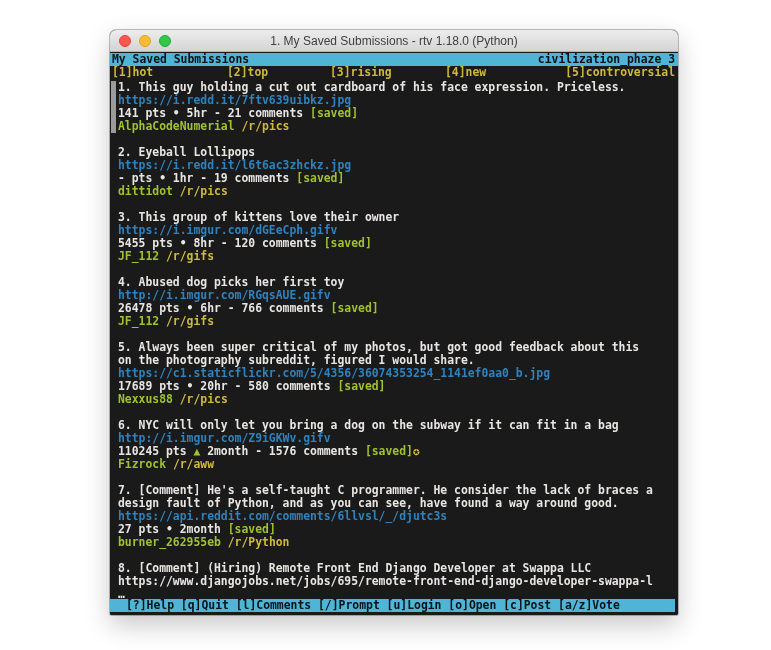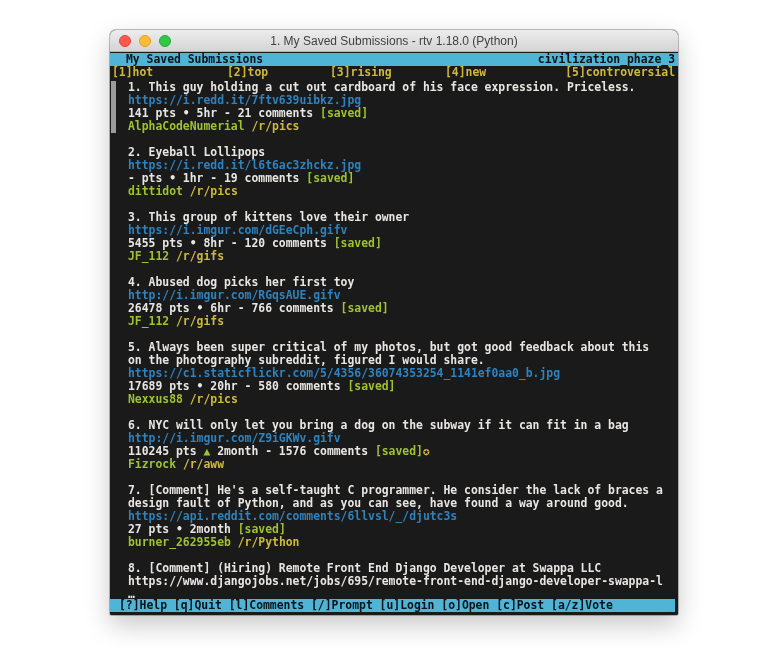--- a/index.html
+++ b/index.html
@@ -33,42 +33,42 @@
   .terminal{
     position:absolute;top:22px;left:0;right:0;bottom:0;
     background:var(--terminal_bg);
     font-family:"DejaVu Sans Mono",monospace;
     font-weight:bold;font-size:11.4px;line-height:13px;
     color:var(--white);overflow:hidden;padding-top:1px;
   }
   .row{height:13px;white-space:pre;overflow:hidden;}
   .term-header{
     background:var(--cyan);color:var(--header_text);
-    display:flex;justify-content:space-between;padding:0 3px 0 16px;text-align:center;
+    display:flex;justify-content:space-between;padding:0 3px 0 2px;text-align:center;
   }
   .term-tabs{position:relative;color:var(--yellow);}
   .tab{position:absolute;top:0;}
   .tab-0{left:2px;} .tab-1{left:117px;} .tab-2{left:220px;text-align:center;} .tab-3{left:335px;} .tab-4{right:3px;}
 
   .term-body{position:relative;padding:2px 2px 0 8px;}
   .selection-cursor{position:absolute;left:1px;top:2px;width:5px;height:52px;background:var(--cursor);}
-  .line{height:13px;white-space:pre;overflow:hidden;margin-left:10px;}
+  .line{height:13px;white-space:pre;overflow:hidden;}
   .line.title{color:var(--white);}
   .line.url a, .line.url{color:var(--link);text-decoration:none;}
   .line.url .u{}
   .seg-white{color:var(--white);}
   .seg-green{color:var(--green);}
   .seg-gilded{color:var(--gilded);}
   .author{color:var(--green);}
   .subreddit{color:var(--yellow);}
 
   .term-footer{
     position:absolute;left:0;right:3px;bottom:3px;height:13px;
     background:var(--cyan);color:var(--header_text);
-    white-space:pre;padding-left:9px;overflow:hidden;
+    white-space:pre;padding-left:16px;overflow:hidden;
   }
 </style>
 </head>
 <body>
 
 <div class="window">
   <div class="titlebar">
     <div class="traffic-lights">
       <span class="light red"></span>
       <span class="light yellow"></span>

